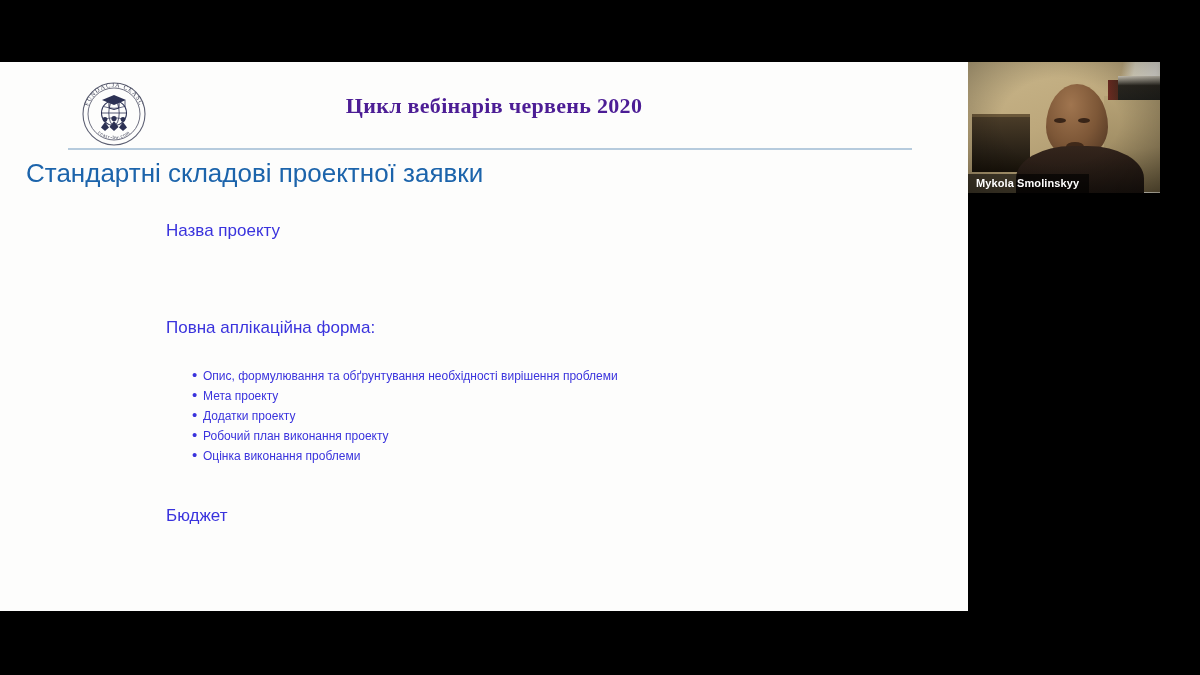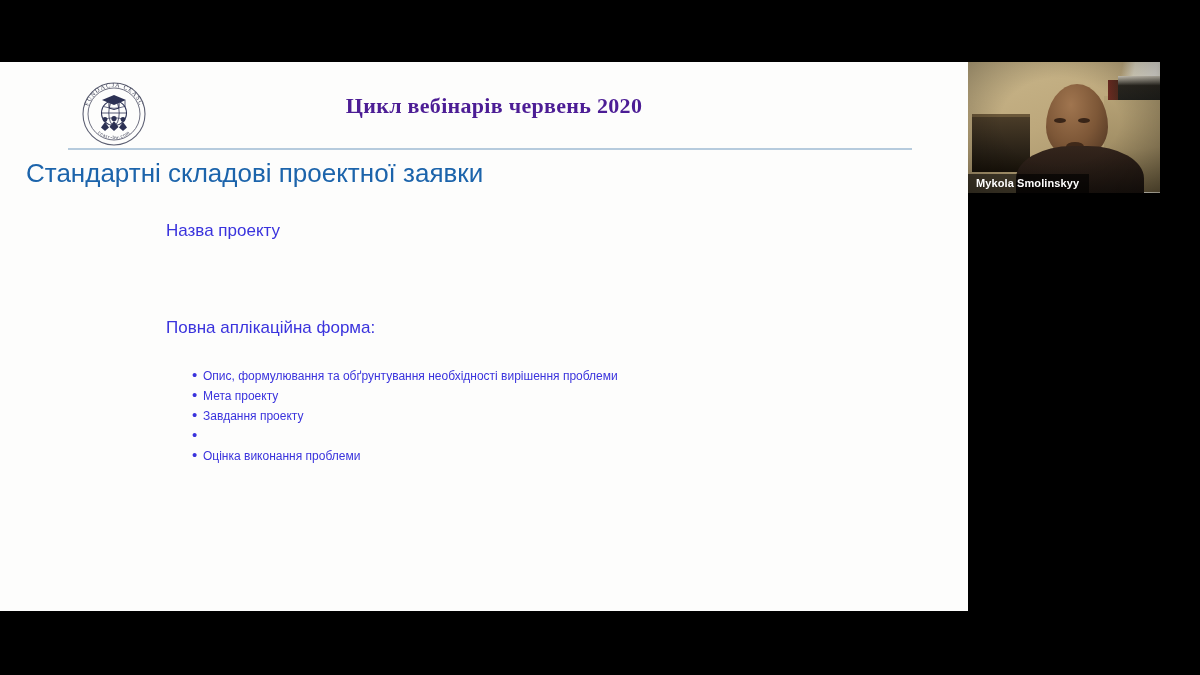--- a/index.html
+++ b/index.html
@@ -302,32 +302,34 @@
         <div class="bullet-row">
           <span class="bullet-dot">•</span>
           <span class="bullet-text">Опис, формулювання та обґрунтування необхідності вирішення проблеми</span>
         </div>
         <div class="bullet-row">
           <span class="bullet-dot">•</span>
           <span class="bullet-text">Мета проекту</span>
         </div>
         <div class="bullet-row">
           <span class="bullet-dot">•</span>
-          <span class="bullet-text">Завдання проекту</span>
-        </div>
-        <div class="bullet-row">
-          <span class="bullet-dot">•</span>
+          <span class="bullet-text">Додатки проекту</span>
+        </div>
+        <div class="bullet-row">
+          <span class="bullet-dot">•</span>
+          <span class="bullet-text">Робочий план виконання проекту</span>
         </div>
         <div class="bullet-row">
           <span class="bullet-dot">•</span>
           <span class="bullet-text">Оцінка виконання проблеми</span>
         </div>
       </div>
 
       <div class="gap-budget"></div>
+      <div class="lvl1">Бюджет</div>
 
       <div class="gap-dodatki"></div>
 
     </div>
   </div>
 
   <div id="webcam">
     <div class="cam-scene">
       <div class="cam-shelf-left"></div>
       <div class="cam-cabinet"></div>

